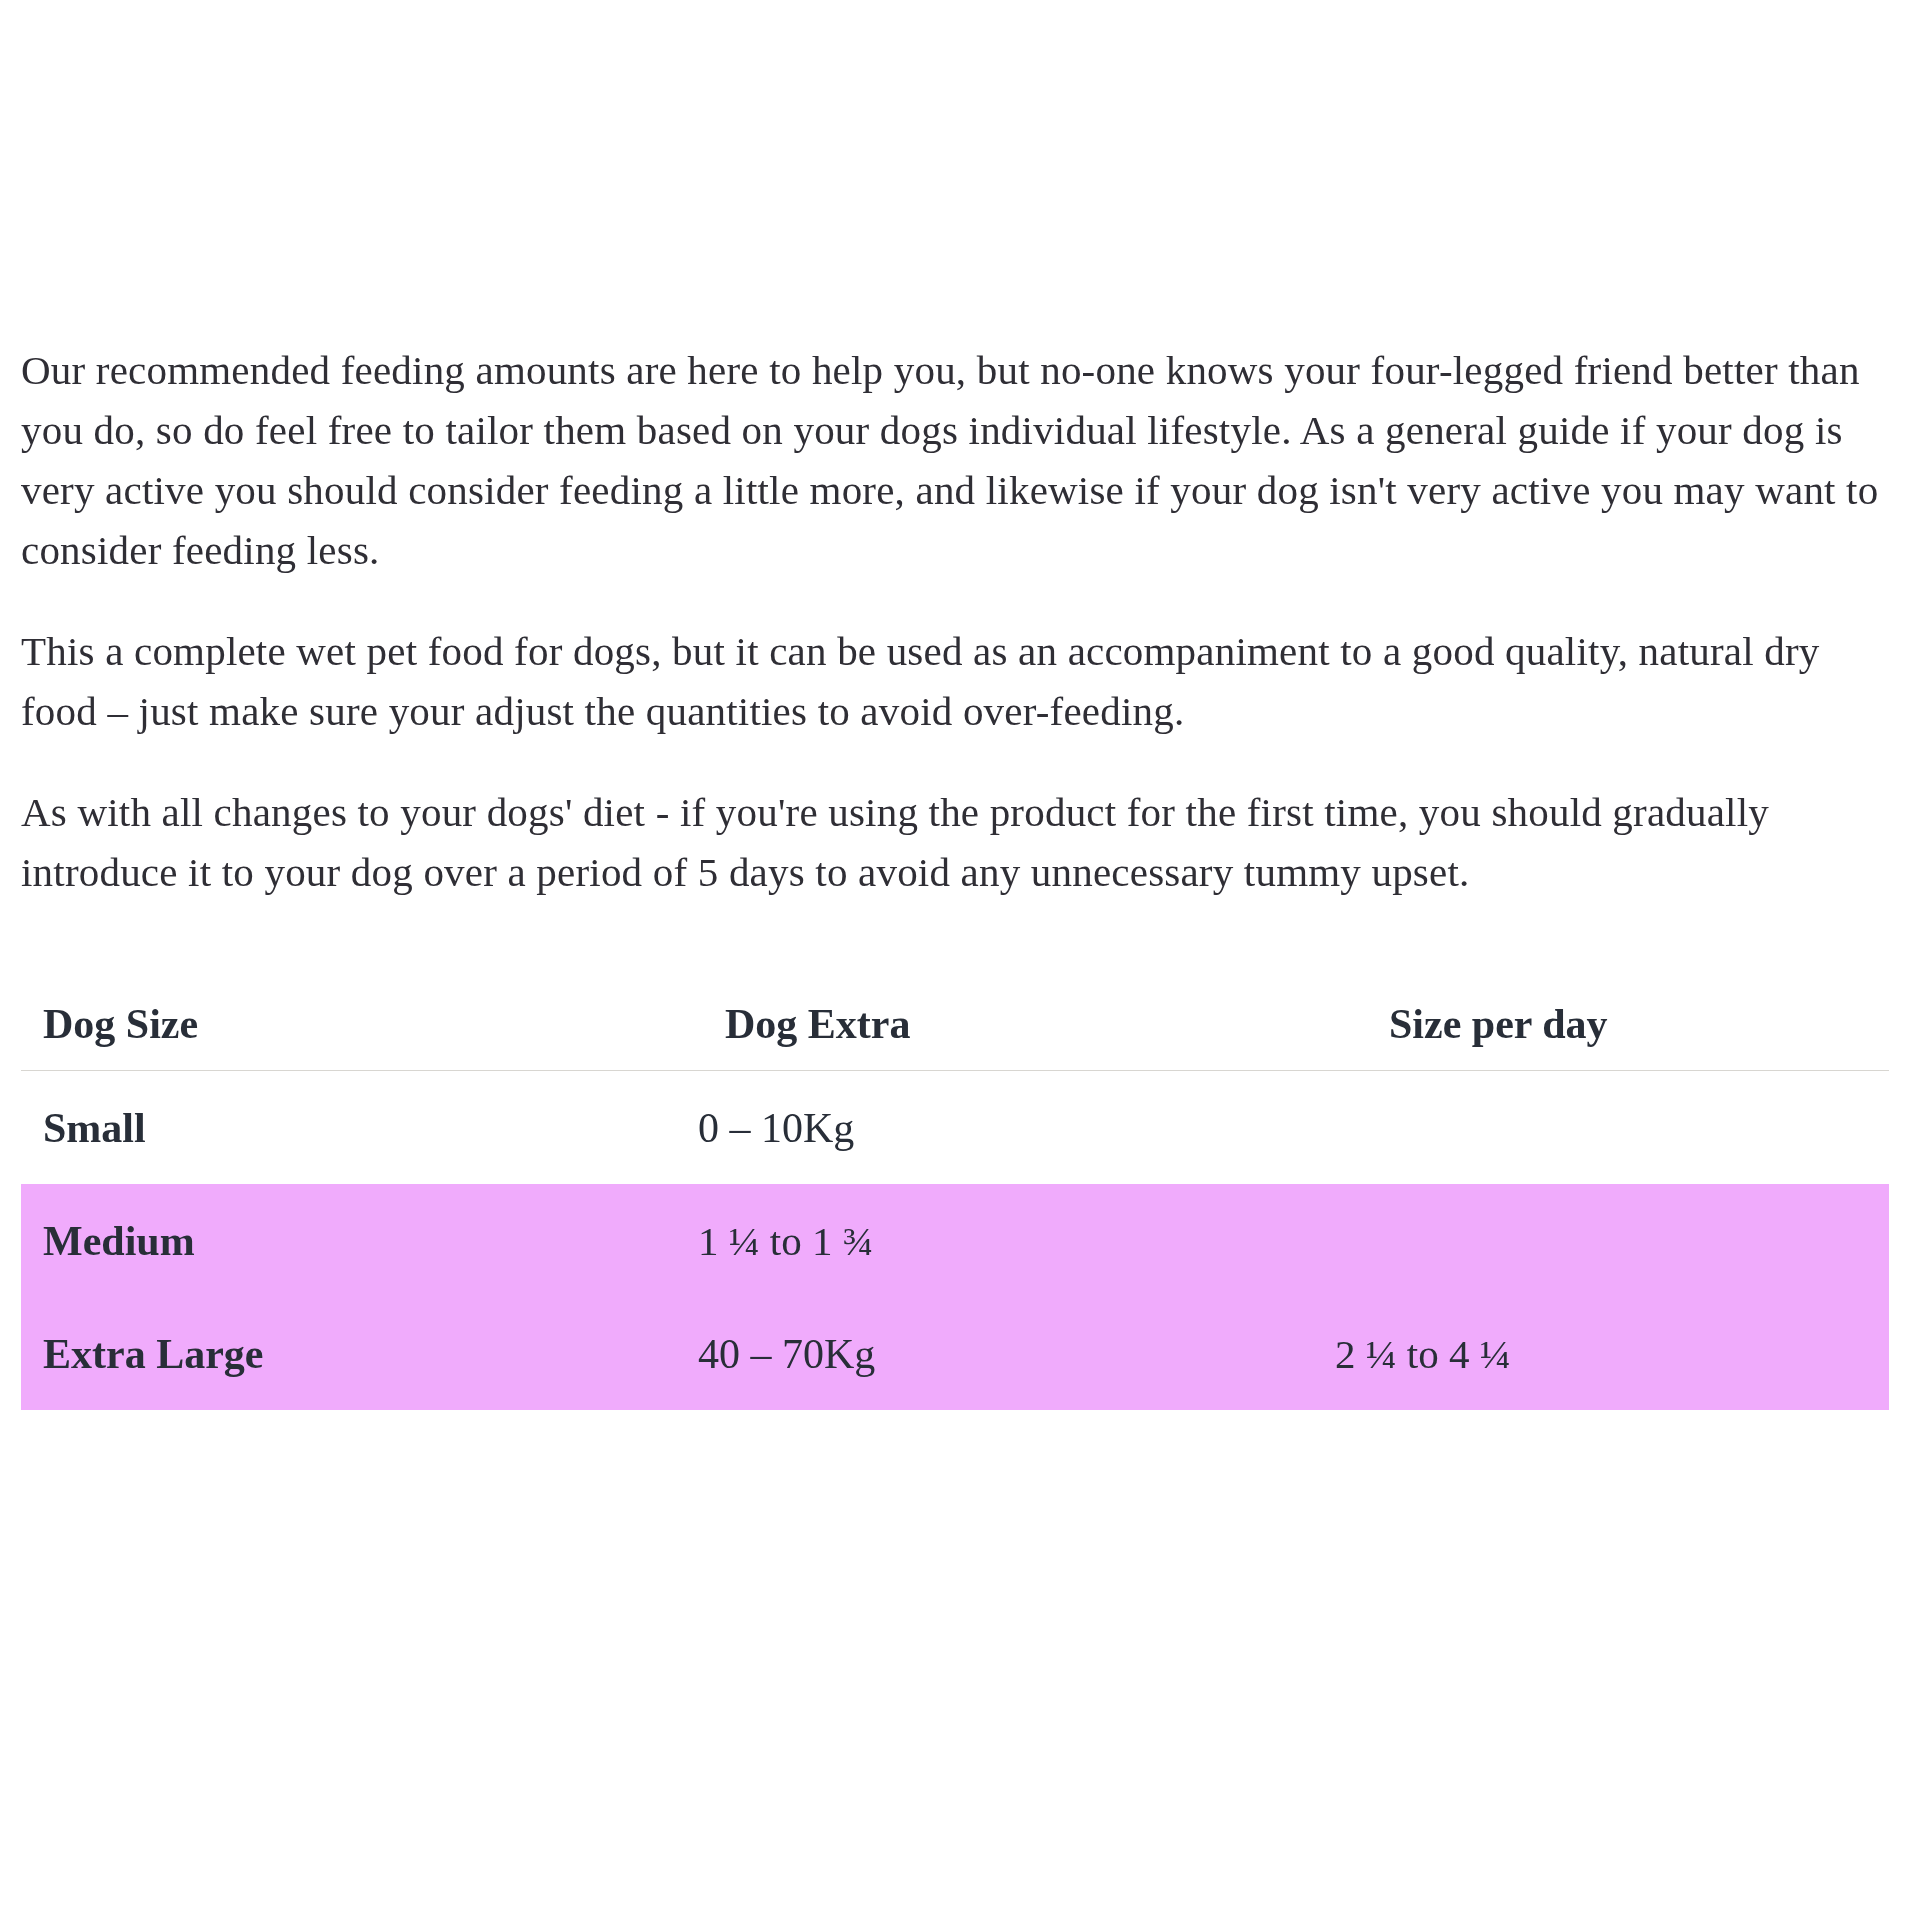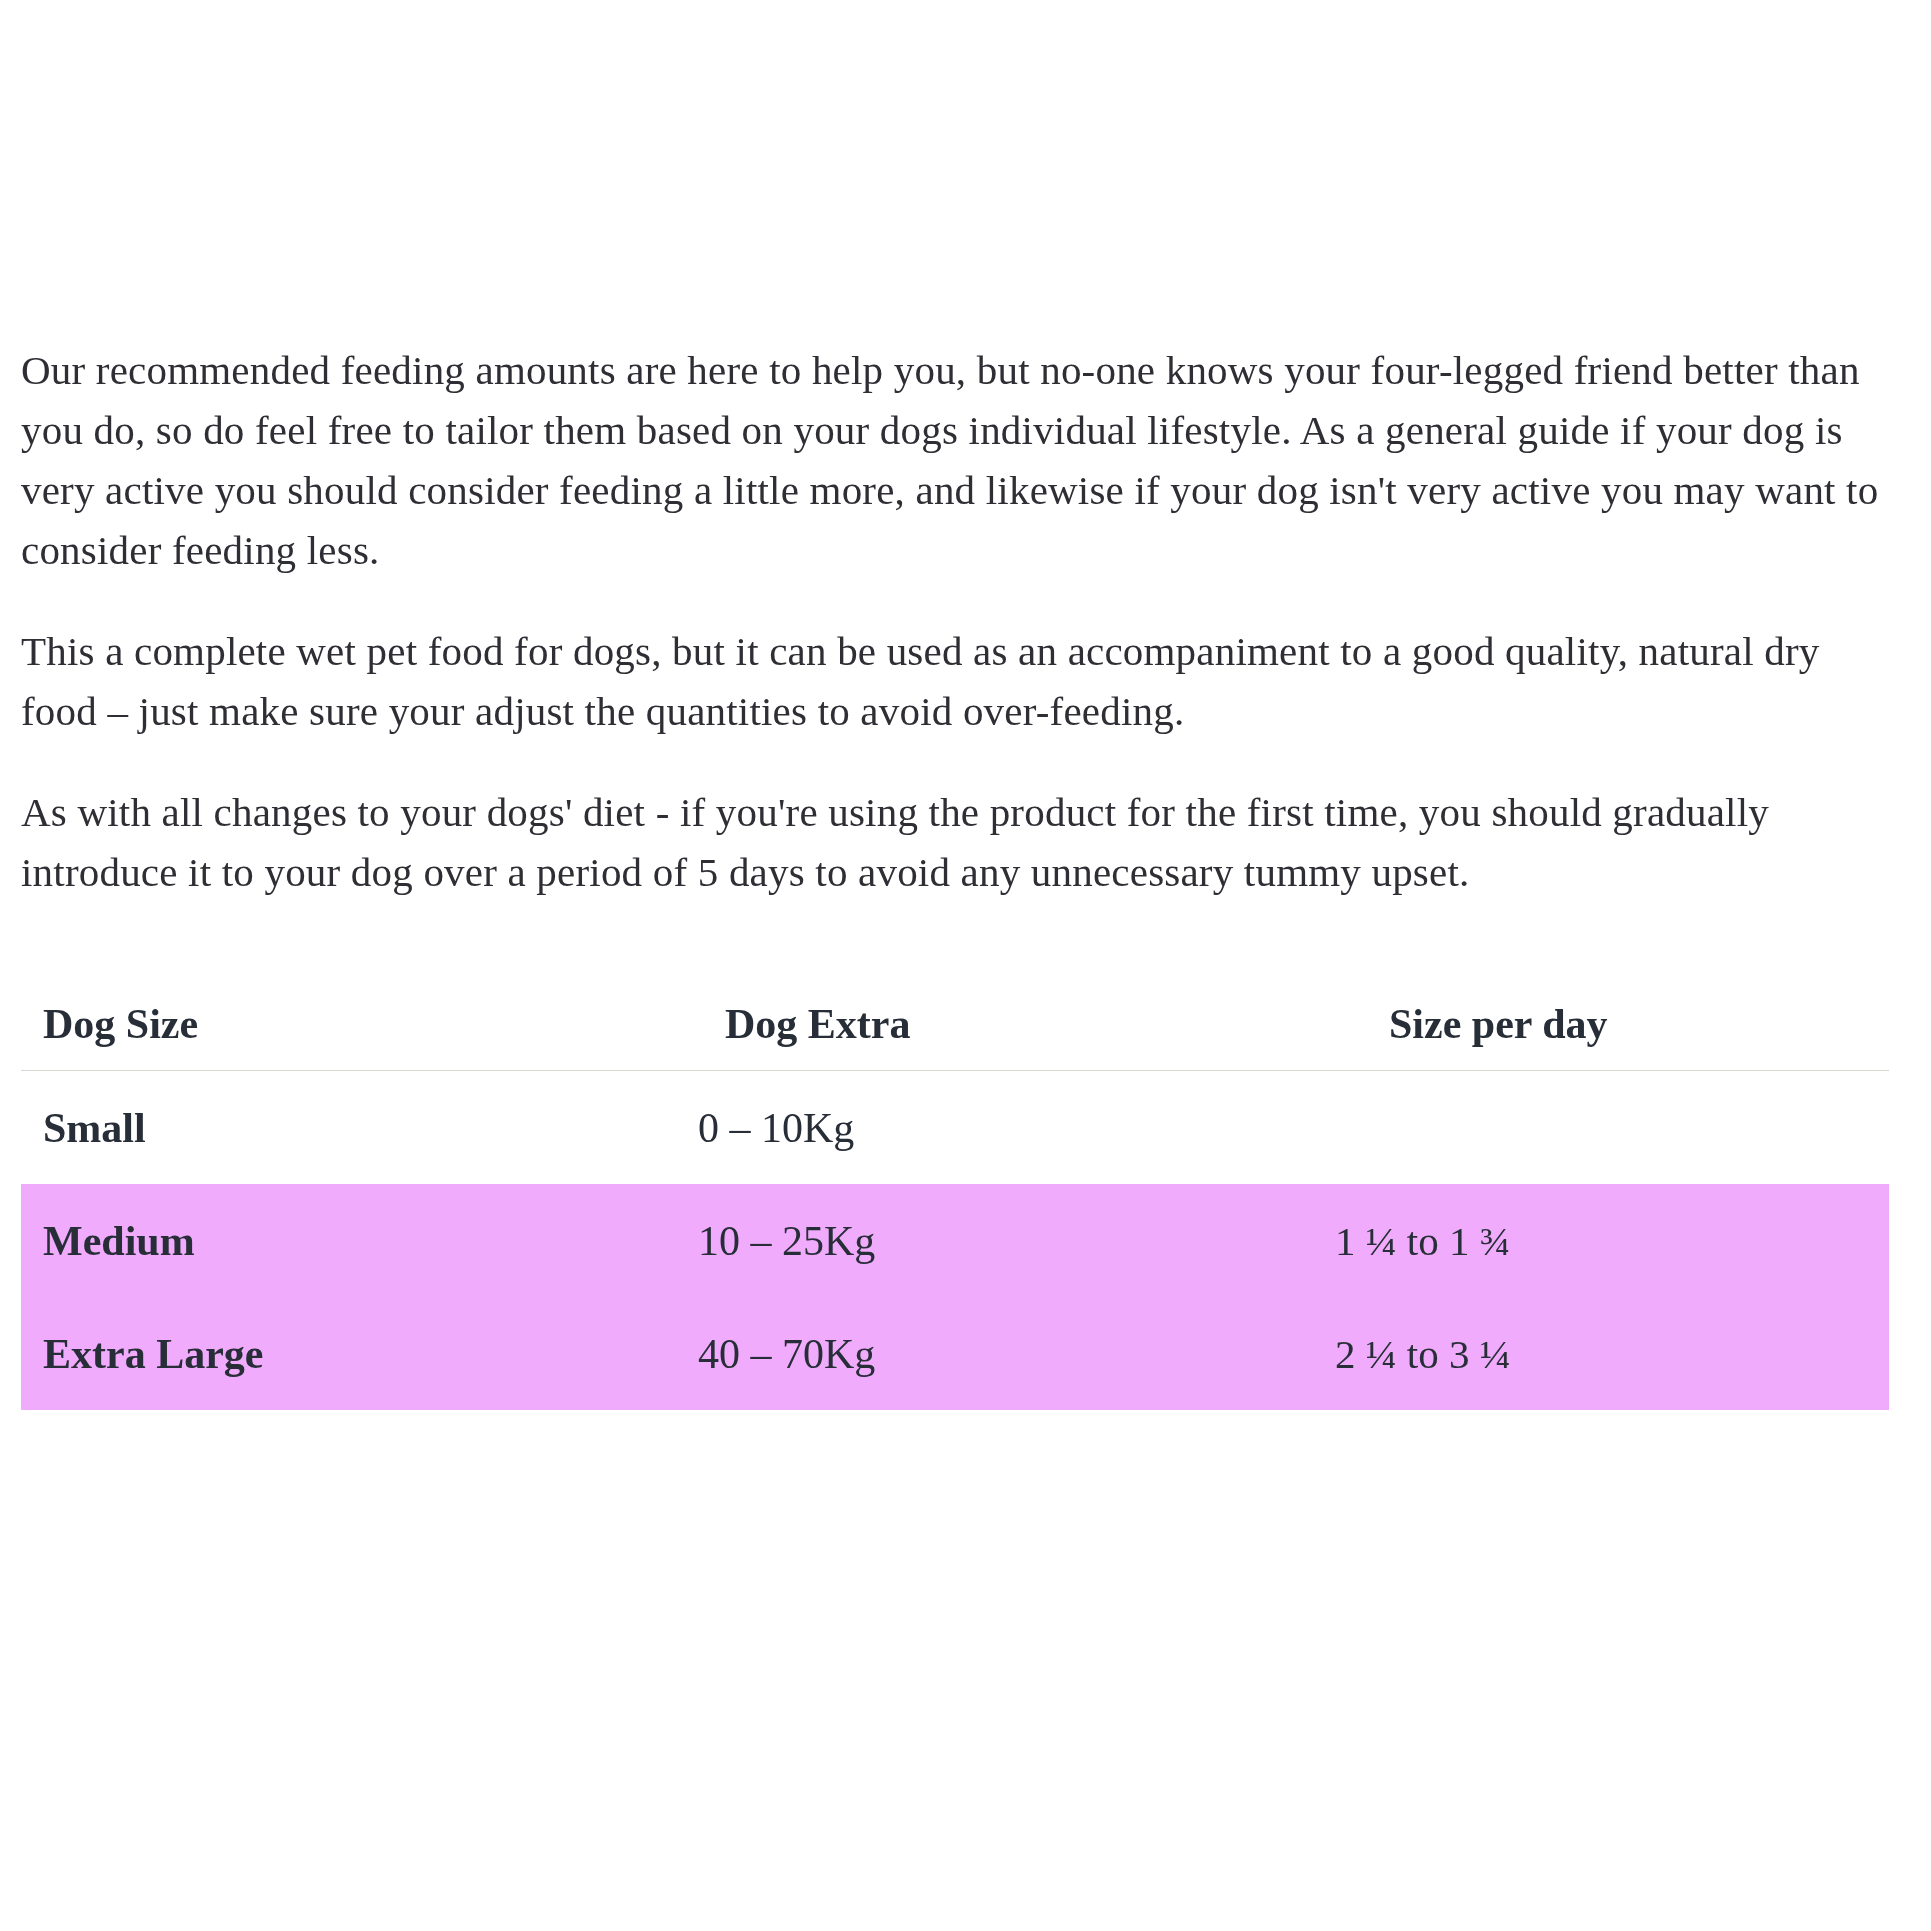--- a/index.html
+++ b/index.html
@@ -76,26 +76,25 @@
       <div class="t-cell">Size per day</div>
     </div>
 
     <div class="t-row">
       <div class="t-cell size">Small</div>
       <div class="t-cell weight">0 – 10Kg</div>
     </div>
 
     <div class="t-row stripe">
       <div class="t-cell size">Medium</div>
-      <div class="t-cell weight">10 – 25Kg</div>
       <div class="t-cell trays">1 ¼ to 1 ¾</div>
     </div>
 
 
     <div class="t-row stripe">
       <div class="t-cell size">Extra Large</div>
       <div class="t-cell weight">40 – 70Kg</div>
-      <div class="t-cell trays">2 ¼ to 3 ¼</div>
+      <div class="t-cell trays">2 ¼ to 4 ¼</div>
     </div>
 
   </div>
 </div>
 
 
 </body></html>

